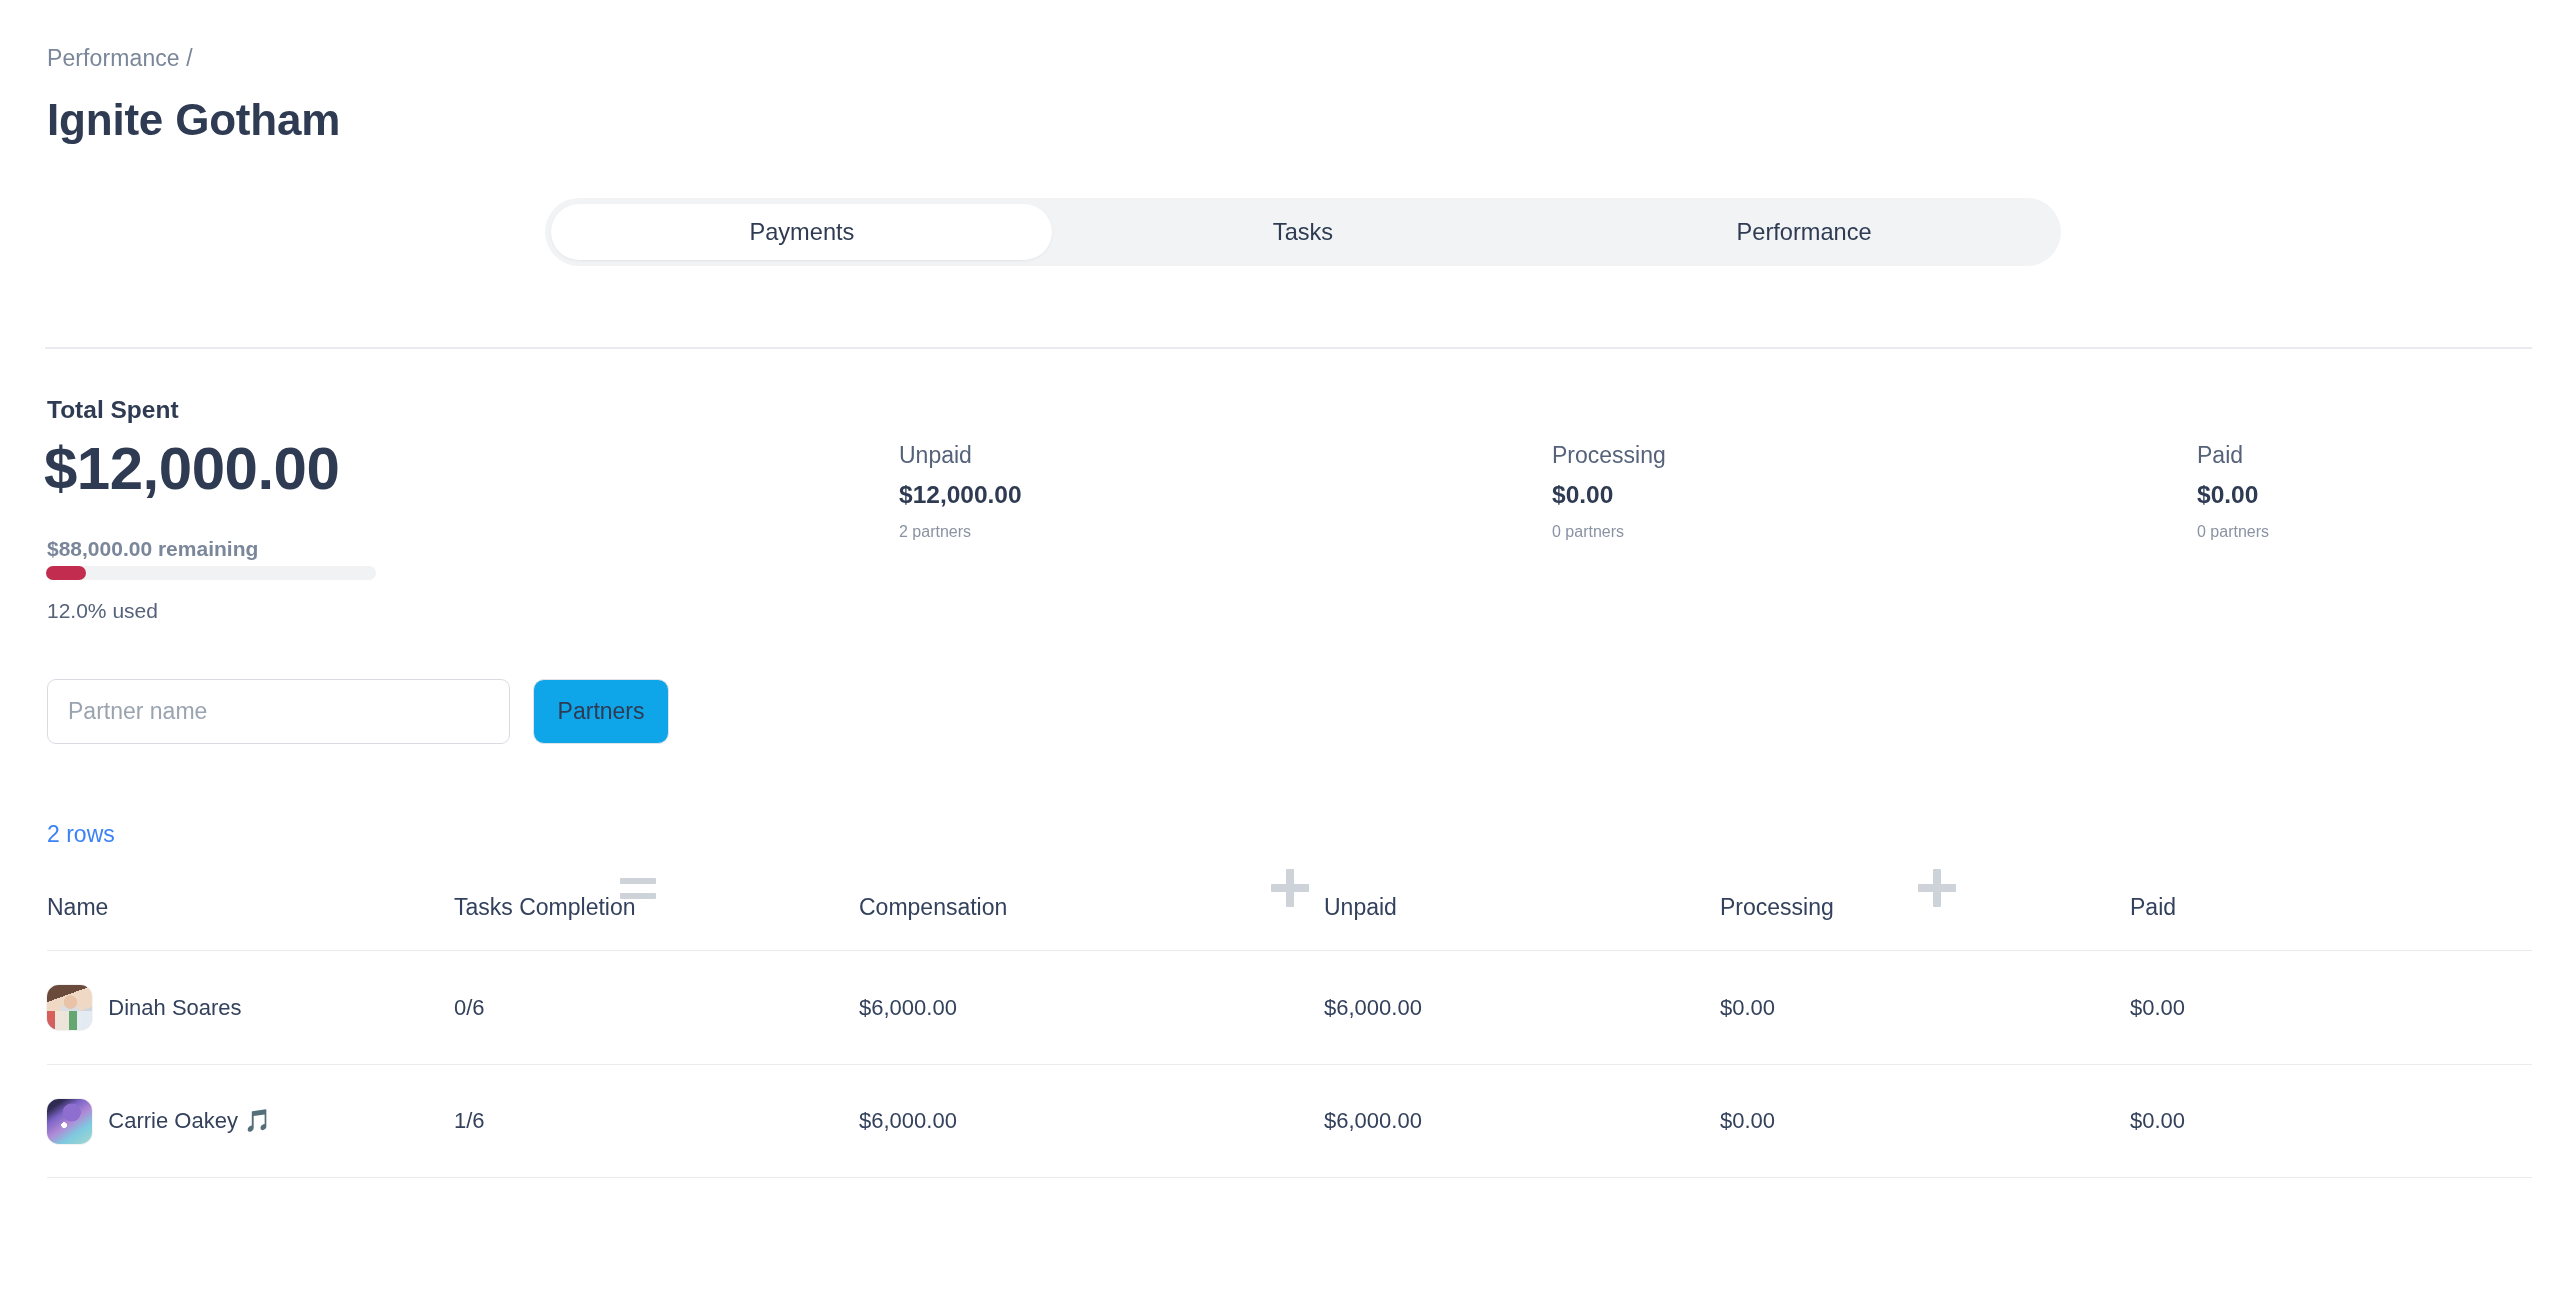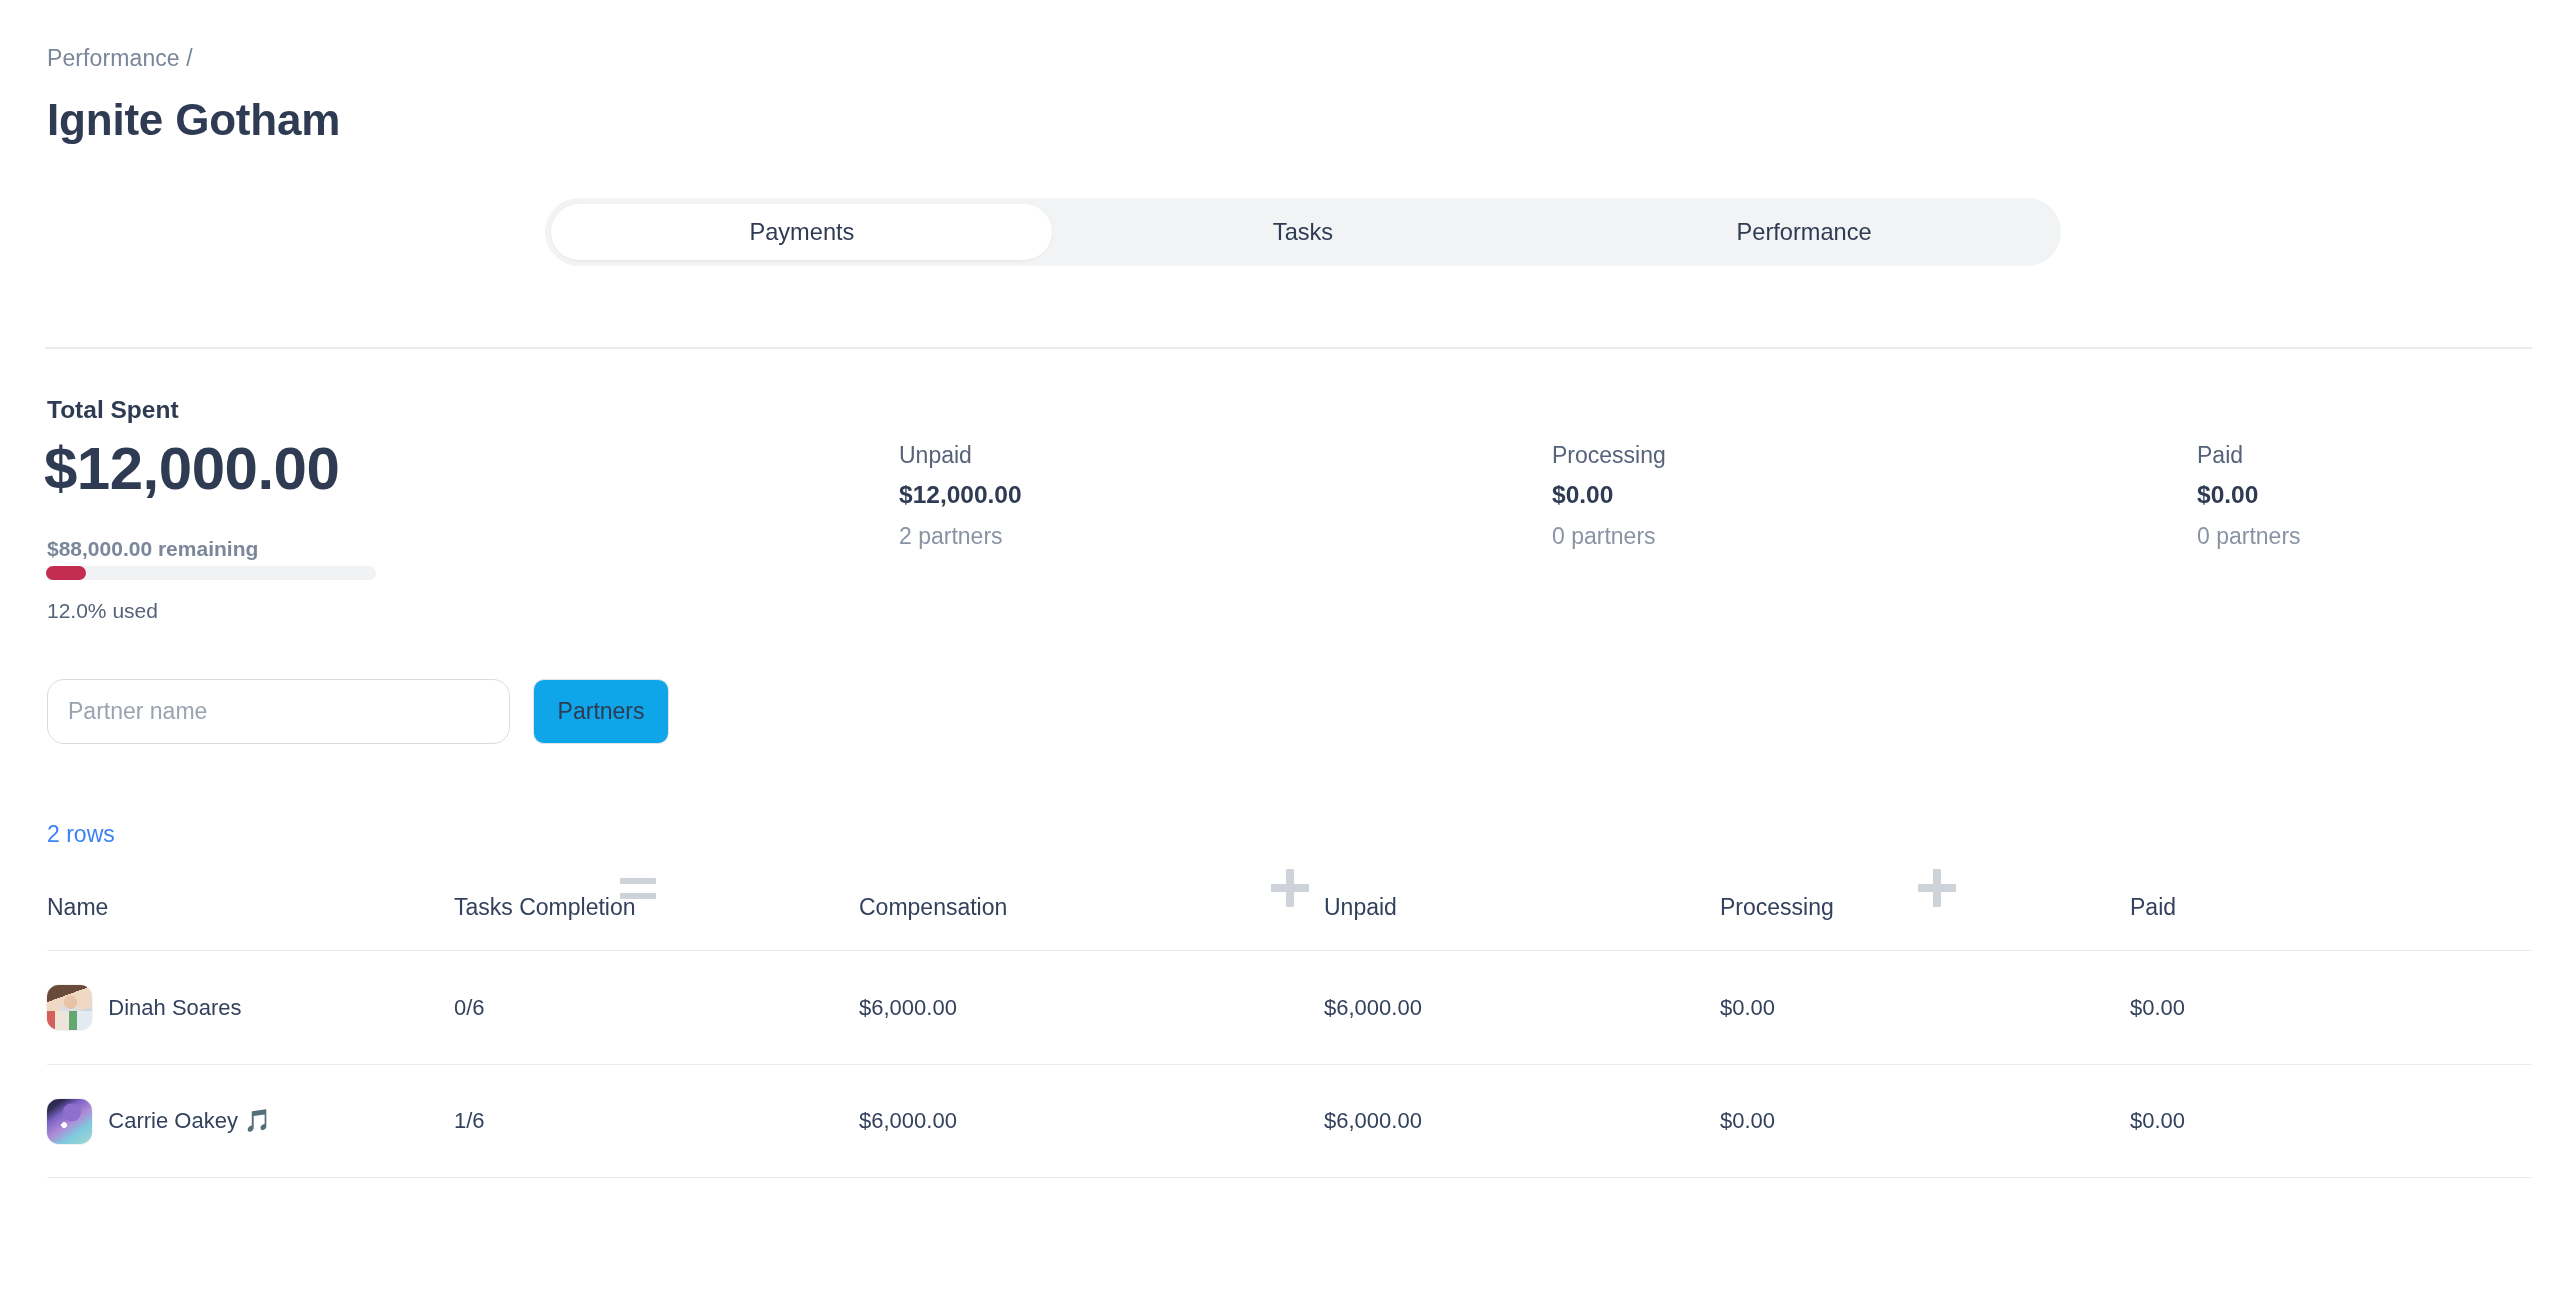--- a/index.html
+++ b/index.html
@@ -89,30 +89,30 @@
     content: ""; position: absolute; background: #ced2d9; border-radius: 0.9px;
   }
   .op-plus::before { left: 0; top: 15.4px; width: 38px; height: 7.3px; }
   .op-plus::after  { top: 0; left: 15.4px; height: 38px; width: 7.3px; }
   .op-plus.p1 { left: 1271px; top: 488px; }
   .op-plus.p2 { left: 1918px; top: 488px; }
 
   .stat { position: absolute; top: 0; }
   .stat .stat-label { font-size: 23px; color: #55627a; }
   .stat .stat-value { font-size: 24.5px; font-weight: 700; color: #2e3b52; margin-top: 11.8px; }
-  .stat .stat-sub   { font-size: 23px; color: #8a93a3; margin-top: 14.5px; }
+  .stat .stat-sub   { font-size: 16px; color: #8a93a3; margin-top: 14.5px; }
   .stat.s0 { left: 899px; top: 61px; }
   .stat.s1 { left: 1552px; top: 61px; }
   .stat.s2 { left: 2197px; top: 61px; }
 
   
   .filters { position: absolute; left: 47px; top: 679px; display: flex; gap: 23px; align-items: center; }
   .search-input {
     width: 463px; height: 65px;
-    border: 1.8px solid #d8dce2; border-radius: 17px;
+    border: 1.8px solid #d8dce2; border-radius: 9px;
     padding: 0 20px; font-size: 23px; color: #2e3b52;
     font-family: inherit; background: #fff; outline: none;
   }
   .search-input::placeholder { color: #9aa3b0; }
   .partners-button {
     height: 65px; padding: 0 23.6px;
     border: 1.8px solid #dfe3e8; border-radius: 11px;
     background: #0ea5e9; font-size: 23px; color: #2e3b52;
     font-family: inherit; cursor: pointer;
   }

